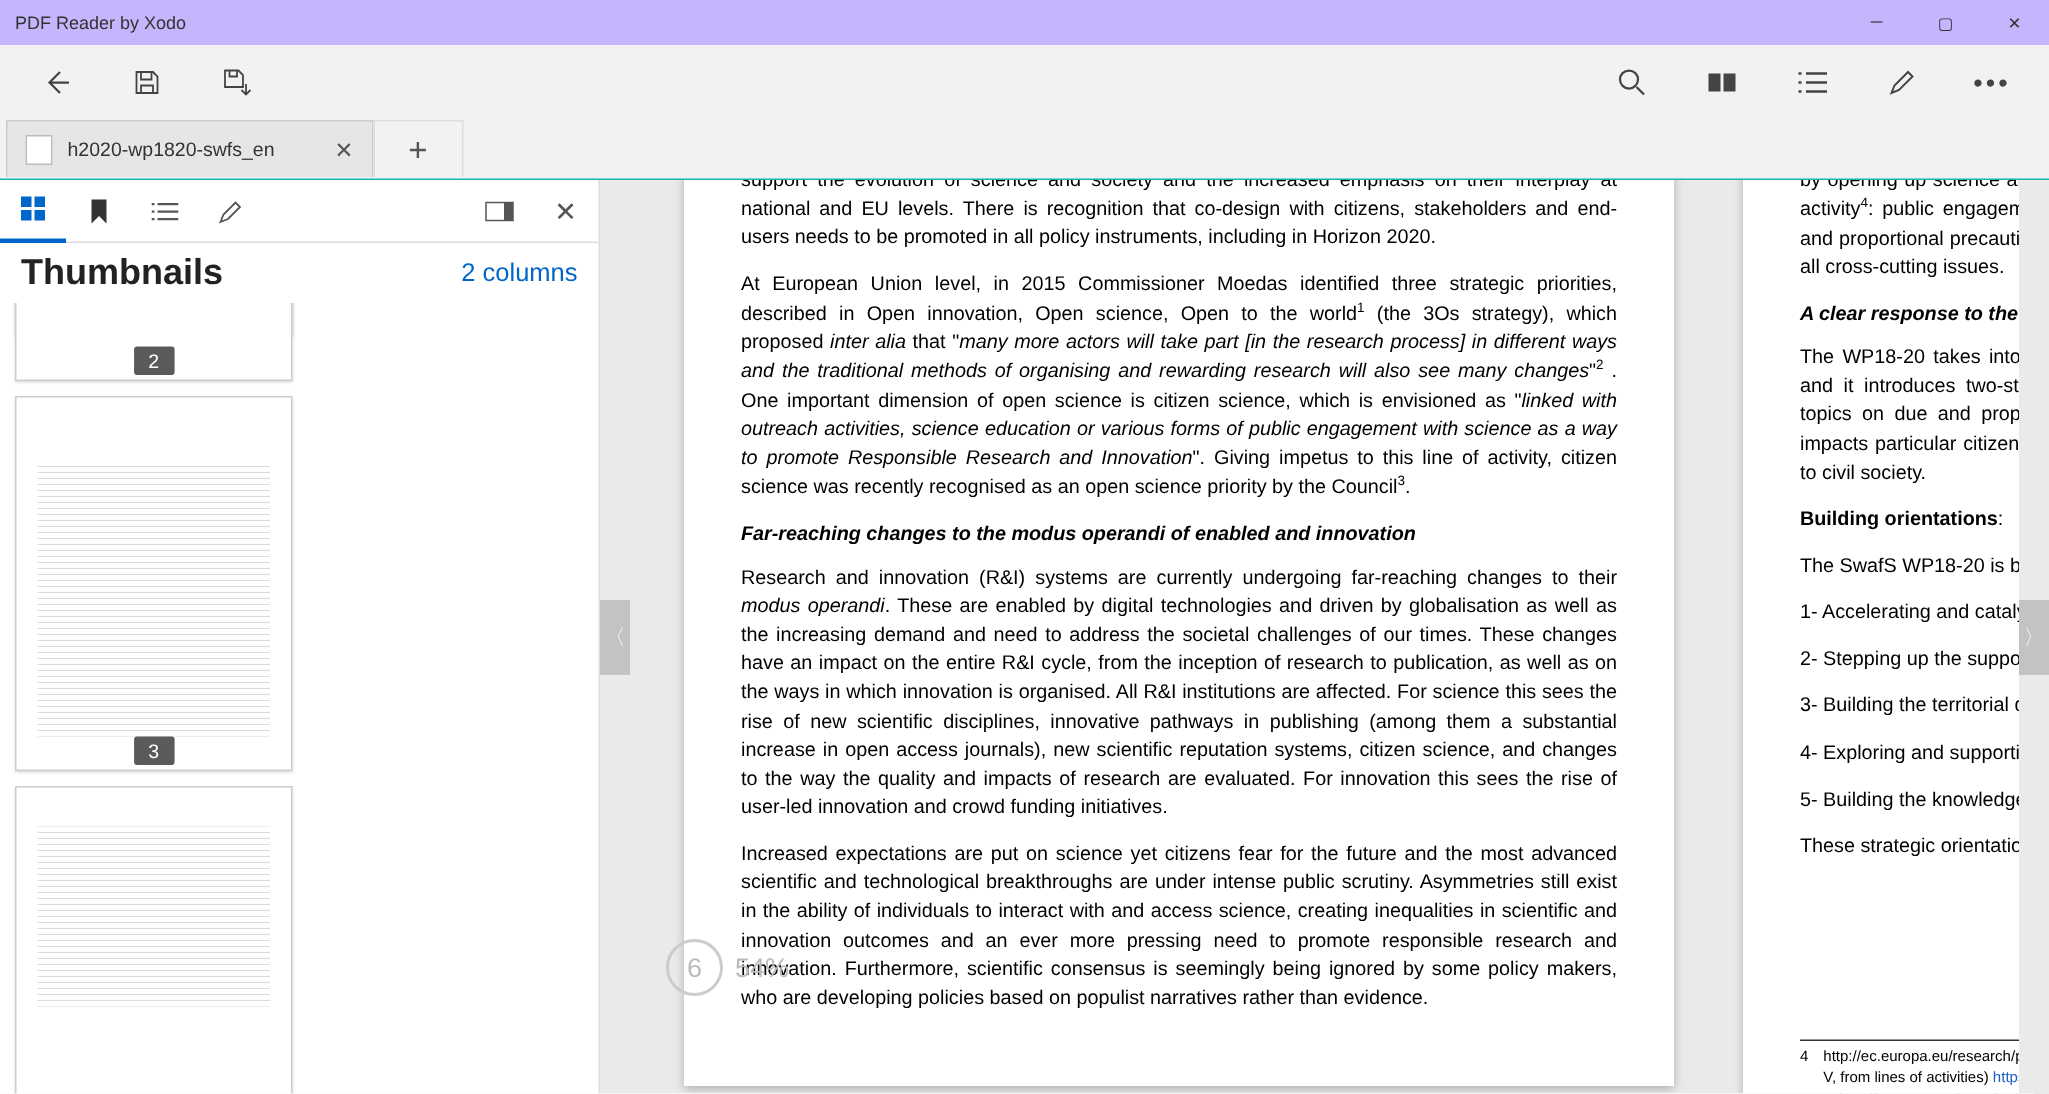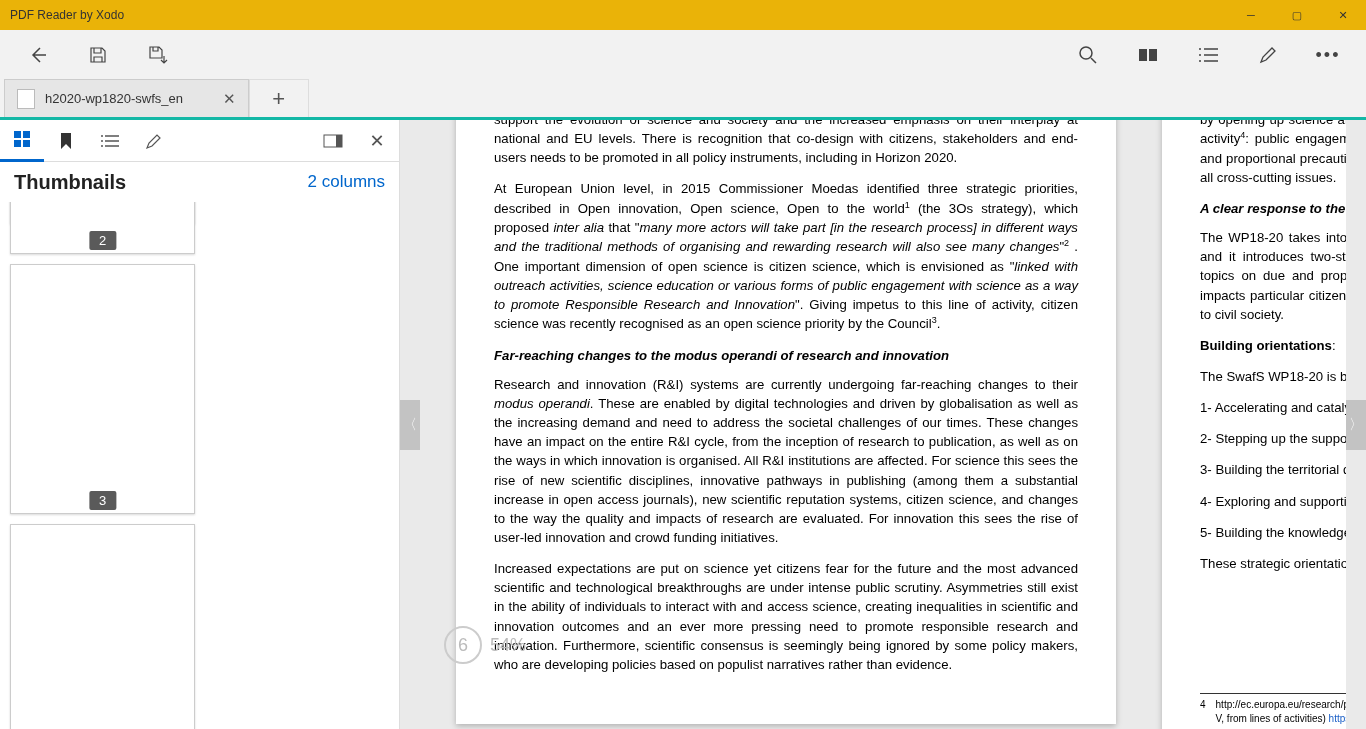--- a/index.html
+++ b/index.html
@@ -1,42 +1,42 @@
 <!DOCTYPE html>
 <html><head>
 <meta charset="utf-8">
 <style>
 * { margin: 0; padding: 0; box-sizing: border-box; font-family: "Segoe UI", Arial, sans-serif; }
 html, body { width: 1366px; height: 729px; overflow: hidden; background: #fff; }
 
-.titlebar { height: 30px; display: flex; align-items: center; padding-left: 10px; background: #eab308; color: #333; font-size: 12px; }
+.titlebar { height: 30px; display: flex; align-items: center; padding-left: 10px; background: #c4b5fd; color: #333; font-size: 12px; }
 .titlebar .spacer { flex: 1; }
 .titlebar .win-btn { width: 46px; height: 30px; display: flex; align-items: center; justify-content: center; font-size: 11px; color: #333; cursor: pointer; }
 
 .toolbar { height: 50px; background: #f2f2f2; display: flex; align-items: center; padding: 0 8px; }
 .toolbar .tb-btn { width: 60px; height: 50px; display: flex; align-items: center; justify-content: center; color: #444; cursor: pointer; }
 .toolbar .spacer { flex: 1; }
 
-.tabstrip { height: 40px; background: #f2f2f2; display: flex; align-items: flex-end; border-bottom: 3px solid #14b8a6; }
+.tabstrip { height: 40px; background: #f2f2f2; display: flex; align-items: flex-start; border-bottom: 1px solid #14b8a6; }
 .tab { height: 38px; background: #e6e6e6; display: flex; align-items: center; padding: 0 12px; font-size: 13px; color: #333; border: 1px solid #ccc; border-bottom: none; margin-left: 4px; max-width: 290px; cursor: pointer;}
 .tab .tab-icon { width: 18px; height: 20px; background: #fff; border: 1px solid #bbb; margin-right: 10px; position: relative; }
 .tab .tab-label { flex: 1; white-space: nowrap; overflow: hidden; text-overflow: ellipsis; }
 .tab .tab-close { margin-left: 40px; font-size: 15px; color: #555; cursor: pointer; }
 .tab-add { width: 60px; height: 38px; display: flex; align-items: center; justify-content: center; font-size: 22px; color: #555; background:#f2f2f2; cursor:pointer; border:1px solid #ddd; border-bottom:none;}
 
 .main { display: flex; height: calc(729px - 30px - 50px - 40px); }
 
 
 .side { width: 400px; background: #fff; border-right: 1px solid #ddd; display: flex; flex-direction: column; }
 .side-tabs { height: 42px; display: flex; align-items: center; border-bottom: 1px solid #ddd; }
 .side-tab { width: 44px; height: 42px; display: flex; align-items: center; justify-content: center; color: #555; cursor: pointer; }
 .side-tab.active { color: #0066cc; border-bottom: 3px solid #0066cc; }
 .side-tabs .spacer { flex: 1; }
 .side-head { height: 40px; display: flex; align-items: center; padding: 0 14px; }
-.side-head h2 { font-size: 20px; font-weight: 600; color: #222; flex: 1; }
+.side-head h2 { font-size: 24px; font-weight: 600; color: #222; flex: 1; }
 .side-head .cols { color: #0066cc; font-size: 17px; cursor: pointer; }
 
 .thumbs { flex: 1; overflow: hidden; padding: 2px 10px; display: flex; flex-wrap: wrap; gap: 10px; align-content: flex-start; }
 .thumb { width: 185px; position: relative; }
 .thumb:nth-child(-n+2) { margin-top: -230px; }
 .thumb-page { width: 100%; height: 250px; background: #fff; border: 1px solid #ccc; box-shadow: 0 1px 2px rgba(0,0,0,0.15); overflow: hidden; padding: 18px 14px; font-size: 4px; color: #555; line-height: 1.4; display:flex; flex-direction:column; }
 .thumb-num { position: absolute; bottom: 4px; left: 50%; transform: translateX(-50%); background: #5a5a5a; color: #fff; font-size: 13px; padding: 2px 10px; border-radius: 2px; }
 
 .doc-view { flex: 1; background: #eaeaea; display: flex; overflow: hidden; position: relative; }
 .page-nav { width: 20px; background: #aaa; opacity: 0.6; display: flex; align-items: center; justify-content: center; color: #fff; cursor: pointer; font-size: 14px; align-self: center; height: 50px;}
@@ -184,21 +184,21 @@
 
     </div>
   </div>
 
   <div class="doc-view">
     <div class="page-nav">〈</div>
     <div class="pages">
       <div class="pdf-page p1">
         <p>support the evolution of science and society and the increased emphasis on their interplay at national and EU levels. There is recognition that co-design with citizens, stakeholders and end-users needs to be promoted in all policy instruments, including in Horizon 2020.</p>
         <p><span>At European Union level, in 2015 Commissioner Moedas identified three strategic priorities, described in Open innovation, Open science, Open to the world</span><sup>1</sup><span> (the 3Os strategy), which proposed </span><i>inter alia</i><span> that "</span><i>many more actors will take part [in the research process] in different ways and the traditional methods of organising and rewarding research will also see many changes</i><span>"</span><sup>2</sup><span> . One important dimension of open science is citizen science, which is envisioned as "</span><i>linked with outreach activities, science education or various forms of public engagement with science as a way to promote Responsible Research and Innovation</i><span>". Giving impetus to this line of activity, citizen science was recently recognised as an open science priority by the Council</span><sup>3</sup>.</p>
-        <p class="sub">Far-reaching changes to the modus operandi of research and innovation</p>
+        <p class="sub">Far-reaching changes to the modus operandi of enabled and innovation</p>
         <p><span>Research and innovation (R&amp;I) systems are currently undergoing far-reaching changes to their </span><i>modus operandi</i><span>. These are enabled by digital technologies and driven by globalisation as well as the increasing demand and need to address the societal challenges of our times. These changes have an impact on the entire R&amp;I cycle, from the inception of research to publication, as well as on the ways in which innovation is organised. All R&amp;I institutions are affected. For science this sees the rise of new scientific disciplines, innovative pathways in publishing (among them a substantial increase in open access journals), new scientific reputation systems, citizen science, and changes to the way the quality and impacts of research are evaluated. For innovation this sees the rise of user-led innovation and crowd funding initiatives.</span></p>
         <p>Increased expectations are put on science yet citizens fear for the future and the most advanced scientific and technological breakthroughs are under intense public scrutiny. Asymmetries still exist in the ability of individuals to interact with and access science, creating inequalities in scientific and innovation outcomes and an ever more pressing need to promote responsible research and innovation. Furthermore, scientific consensus is seemingly being ignored by some policy makers, who are developing policies based on populist narratives rather than evidence.</p>
         <div class="page-indicator">
           <div class="circ">6</div>
           <span>54%</span>
         </div>
       </div>
       <div class="pdf-page p2">
         <p><span>by opening up science and society and orientations. Each strategic orientation activity</span><sup>4</sup><span>: public engagement, science equality, ethics/research integrity, open and proportional precaution, and science links with all Horizon 2020 parts (and all cross-cutting issues.</span></p>
         <p class="sub">A clear response to the interim evaluation</p>

